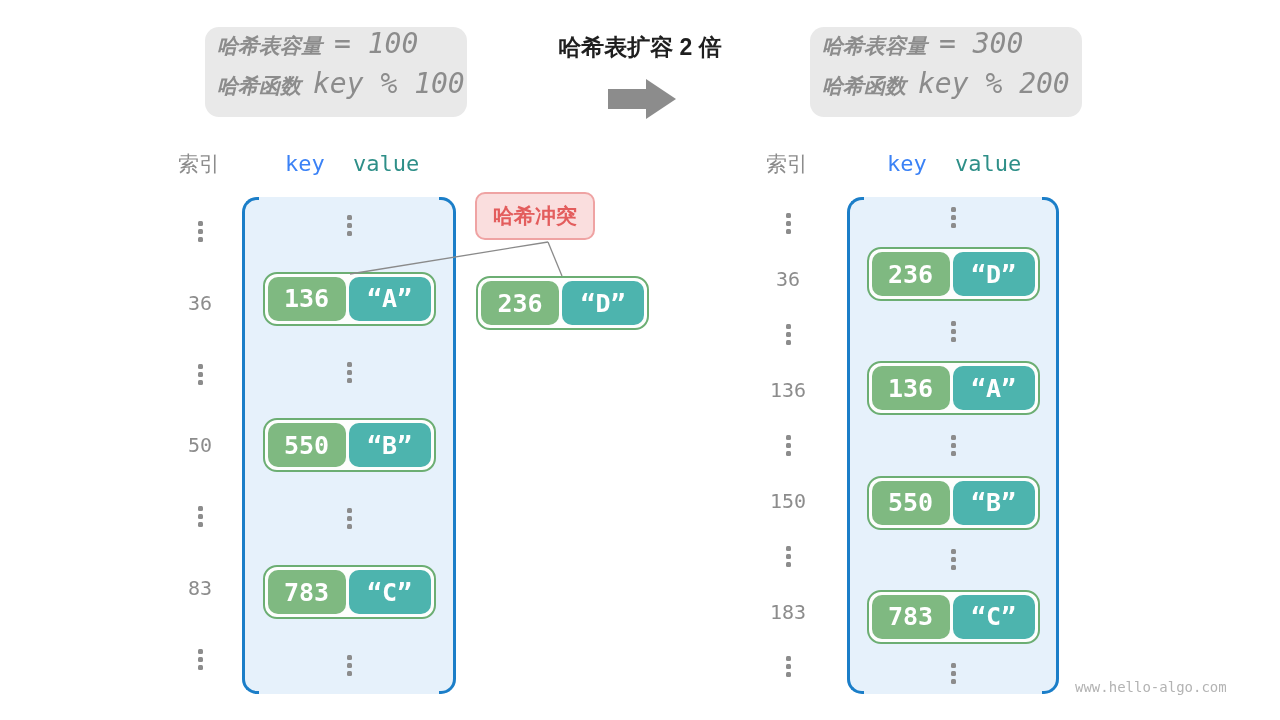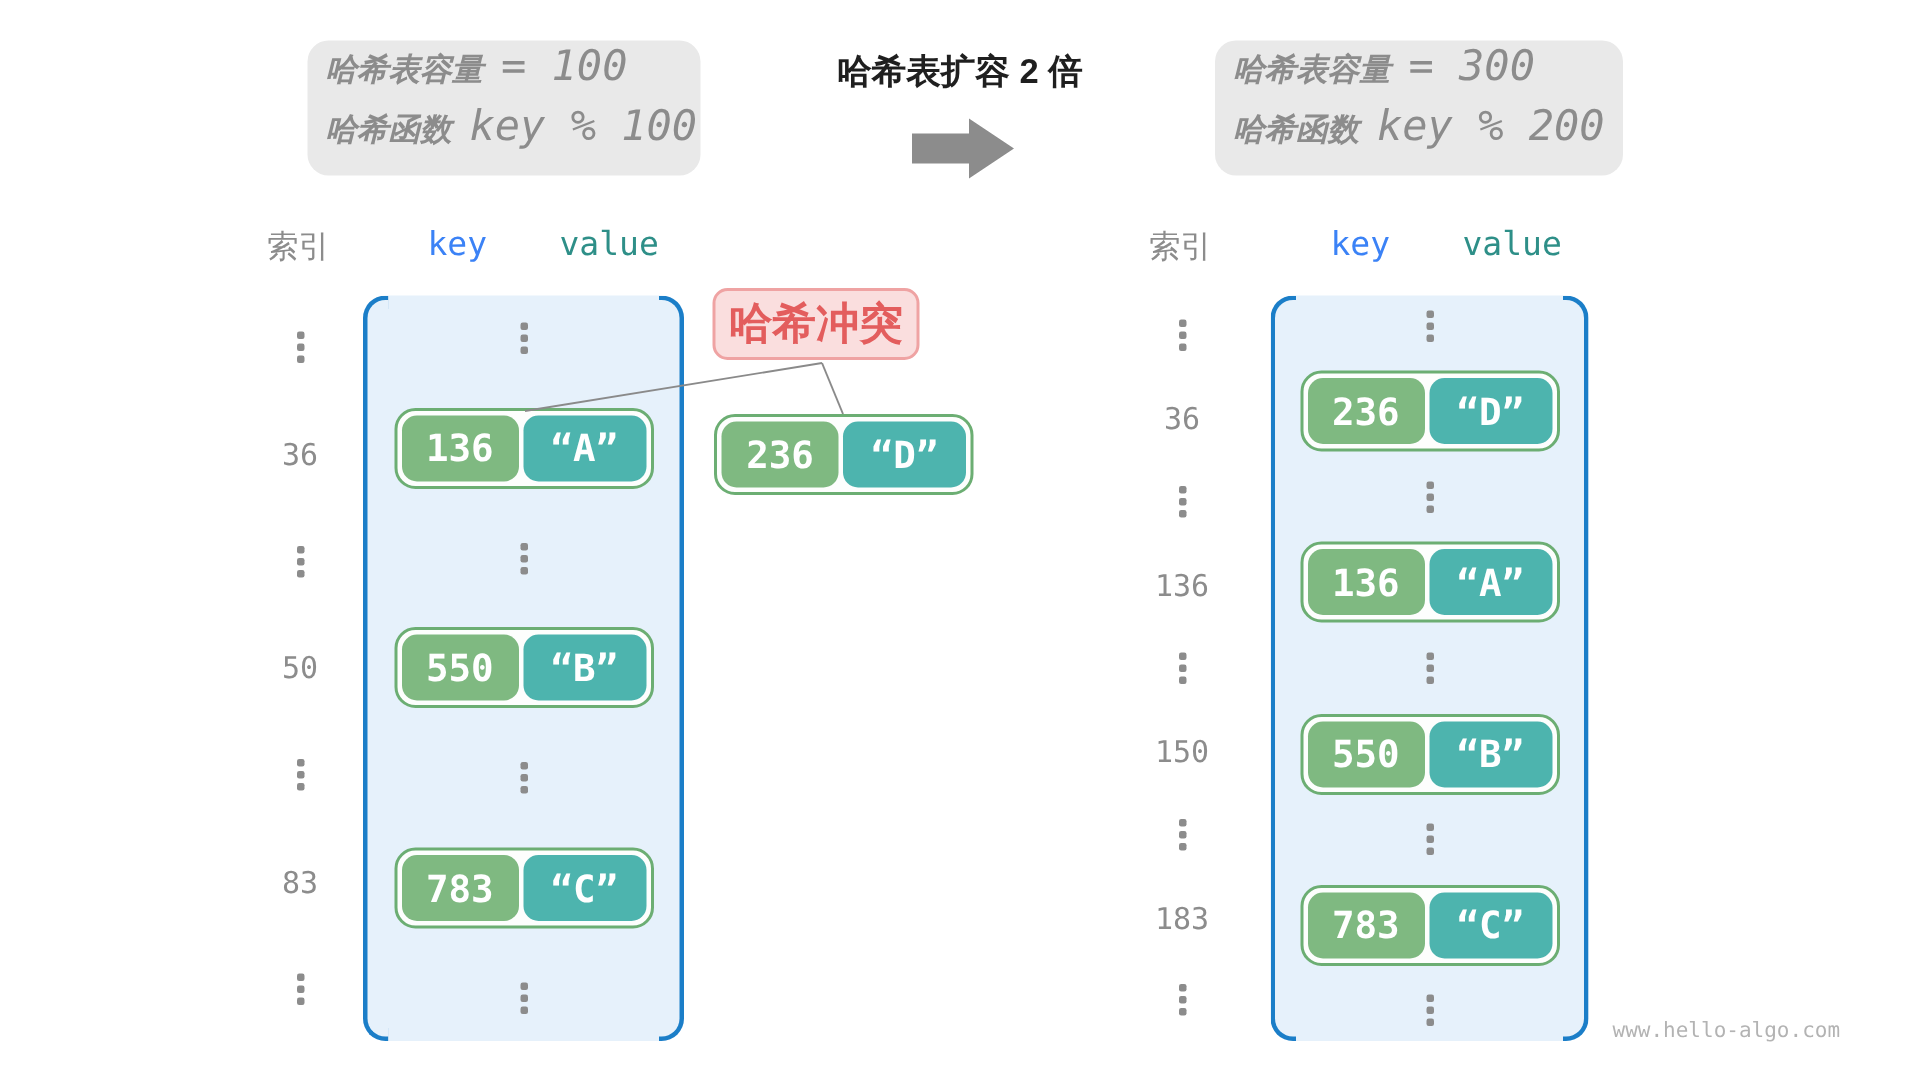--- a/index.html
+++ b/index.html
@@ -23,21 +23,21 @@
   .diagram-title {
     position:absolute; left:500px; top:32px; width:280px;
     text-align:center; font-size:23px; font-weight:bold; color:#1f1f1f;
   }
   .arrow-wrap { position:absolute; left:606px; top:77px; }
 
   
   .col-header { position:absolute; font-size:21px; }
   .hdr-index { color:#8c8c8c; }
   .hdr-key   { color:#3b82f6; font-family:"DejaVu Sans Mono","Liberation Mono",monospace; font-size:22px; }
-  .hdr-value { color:#2e8f88; font-family:"DejaVu Sans Mono","Liberation Mono",monospace; font-size:22px;margin-left:20px; }
+  .hdr-value { color:#2e8f88; font-family:"DejaVu Sans Mono","Liberation Mono",monospace; font-size:22px; }
 
   
   .table-block { position:absolute; display:flex; height:497px; z-index:1; }
   .index-col {
     width:60px; display:flex; flex-direction:column;
     justify-content:space-around; align-items:center;
   }
   .table-box {
     position:relative; background:#e6f1fb; border-radius:15px;
     box-sizing:border-box;
@@ -68,24 +68,24 @@
   .pair-key, .pair-value {
     height:44px; display:flex; align-items:center; justify-content:center;
     color:#ffffff; font-weight:bold; font-size:25px; border-radius:10px;
     font-family:"DejaVu Sans Mono","Liberation Mono",monospace;
   }
   .pair-key   { width:78px; background:#7fb981; }
   .pair-value { width:82px; background:#4db4ae; }
 
   
   .collision-label {
-    position:absolute; left:475px; top:192px; width:138px; height:48px;
+    position:absolute; left:475px; top:192px; width:120px; height:48px;
     background:#fadede; border:2px solid #efa3a3; border-radius:10px;
     display:flex; align-items:center; justify-content:center;
-    color:#e35d5d; font-size:29px; font-weight:bold; z-index:3;
+    color:#e35d5d; font-size:21px; font-weight:bold; z-index:3;
     box-sizing:border-box;
   }
   .standalone-pair { position:absolute; left:476px; top:276px; z-index:3; }
 
   .lines-svg { position:absolute; left:0; top:0; z-index:2; pointer-events:none; }
 
   .watermark {
     position:absolute; left:1075px; top:679px; color:#b3b3b3; font-size:14px;
     font-family:"DejaVu Sans Mono","Liberation Mono",monospace;
   }

